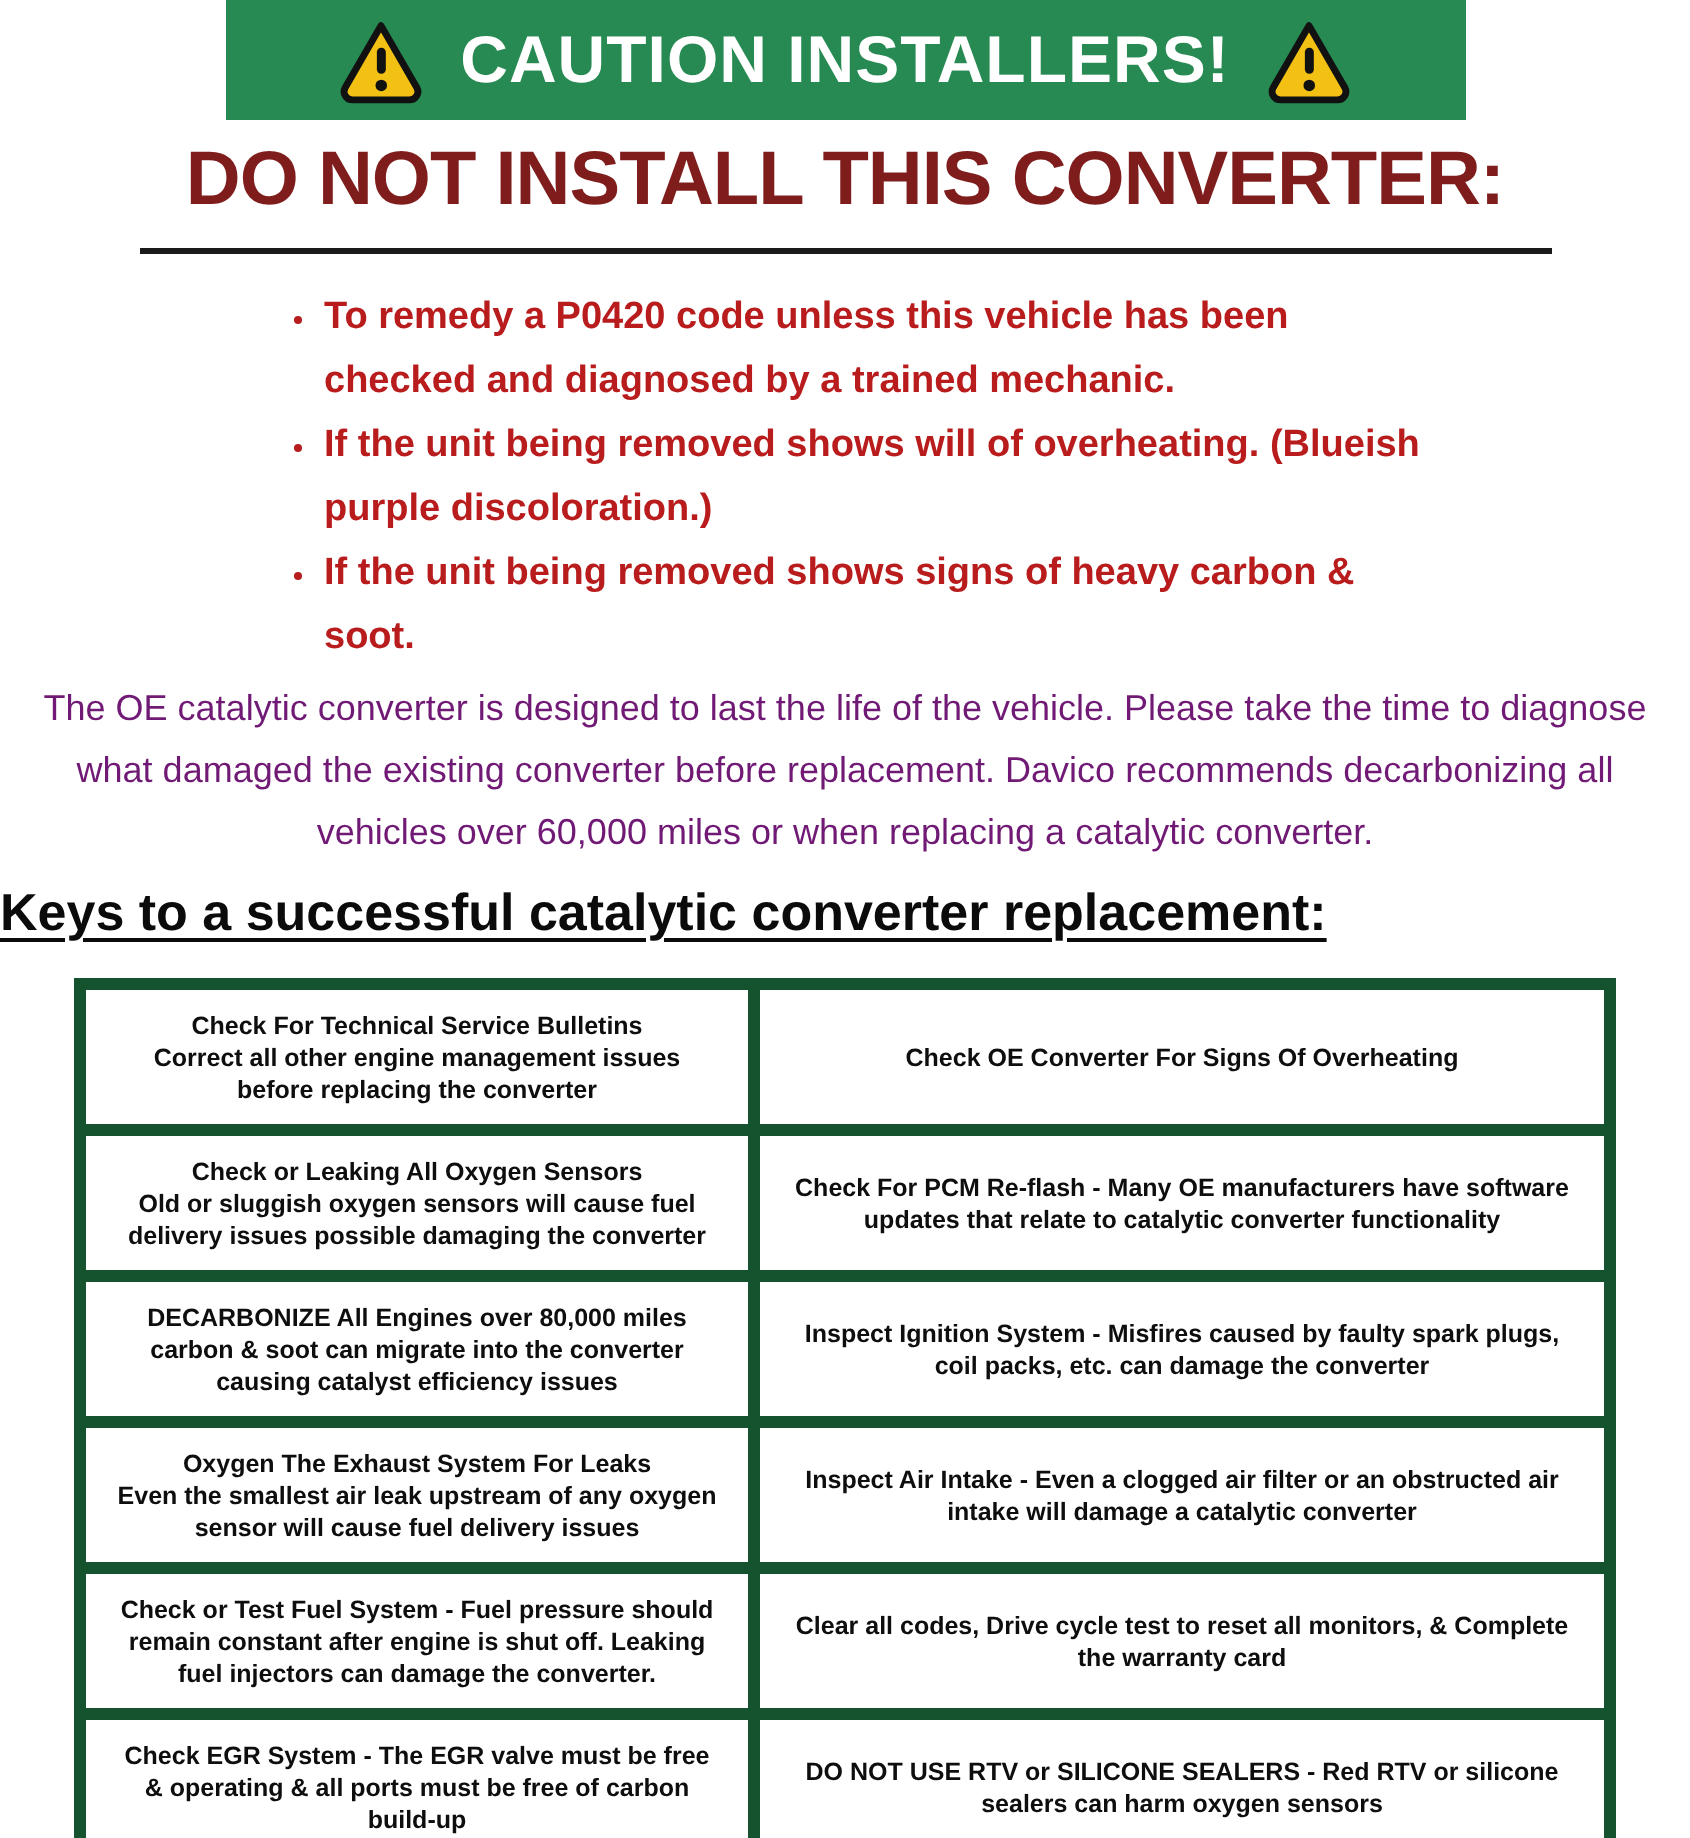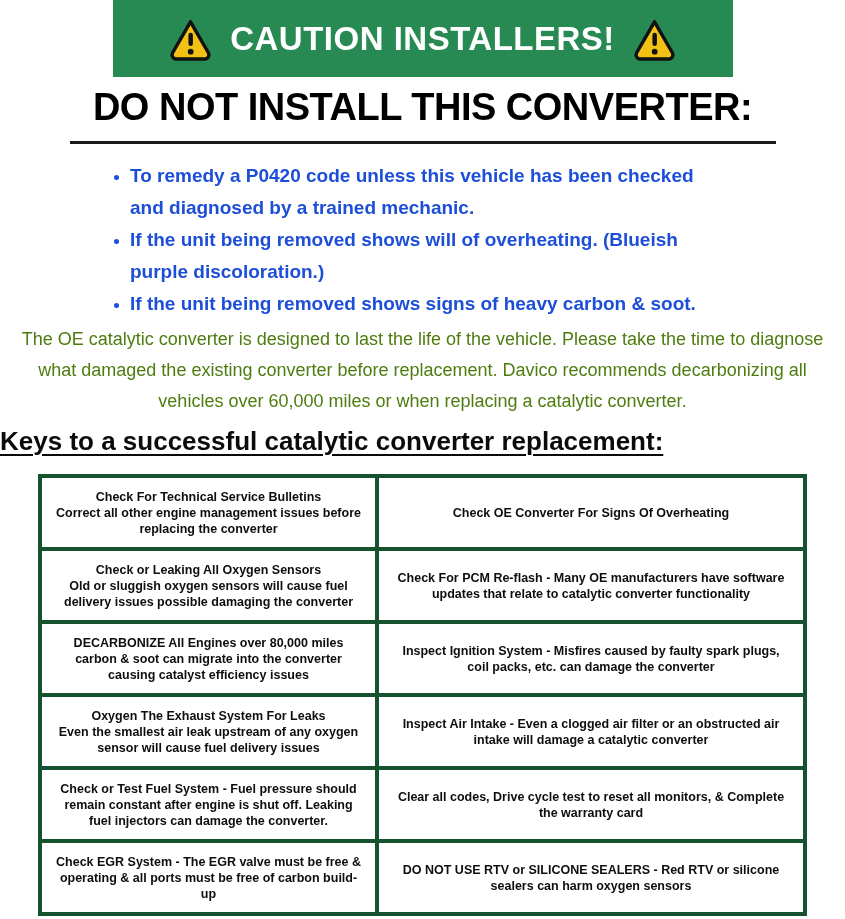--- a/index.html
+++ b/index.html
@@ -7,21 +7,21 @@
   body {
     width: 845px; height: 919px;
     font-family: "Liberation Sans", sans-serif;
     color: #111111;
     overflow: hidden;
   }
   .page { width: 845px; height: 919px; background: #ffffff; }
 
   
   .banner {
-    width: 620px; height: 77px;
+    width: 620px; height: 60px;
     margin: 0 auto;
     background: #268a52;
     display: flex; align-items: center; justify-content: center;
     gap: 16px;
   }
   .banner-label {
     color: #ffffff;
     font-size: 33px;
     font-weight: bold;
     letter-spacing: 0.5px;
@@ -30,51 +30,52 @@
   .warn-icon { width: 47px; height: 44px; display: block; }
 
   
   .title {
     margin-top: 8px;
     text-align: center;
     font-size: 38px;
     line-height: 44px;
     font-weight: bold;
     letter-spacing: -0.5px;
-    color: #000000;
+    color: #7f1d1d;
   }
 
   .divider {
     width: 706px; height: 3px;
     margin: 12px auto 0;
     background: #1a1a1a;
   }
 
   
   .bullets {
     margin: 16px 0 0 112px;
     width: 600px;
     padding-left: 18px;
     list-style: disc;
   }
   .bullets li {
     font-size: 19px;
     font-weight: bold;
     line-height: 32px;
-    color: #1d4ed8;
+    color: #b91c1c;
+    margin-left: 32px;
   }
   .bullets li::marker { font-size: 15px; }
 
   
   .paragraph {
     margin-top: 4px;
     text-align: center;
     font-size: 18px;
     line-height: 31px;
-    color: #4d7c0f;
+    color: #701a75;
   }
 
   
   .section-heading {
     margin-top: 8px;
     text-align: left;
     font-size: 26px;
     line-height: 33px;
     font-weight: bold;
     text-decoration: underline;
@@ -84,21 +85,21 @@
   }
 
   
   table.keys {
     width: 693px;
     margin: 16px auto 0;
     border-collapse: collapse;
     table-layout: fixed;
   }
   table.keys td {
-    border: 4px solid #14532d;
+    border: 6px solid #14532d;
     height: 73px;
     vertical-align: middle;
     text-align: center;
     padding: 4px 14px;
     font-size: 12.5px;
     font-weight: bold;
     line-height: 16px;
     color: #0e0e0e;
     white-space: pre-line;
   }

